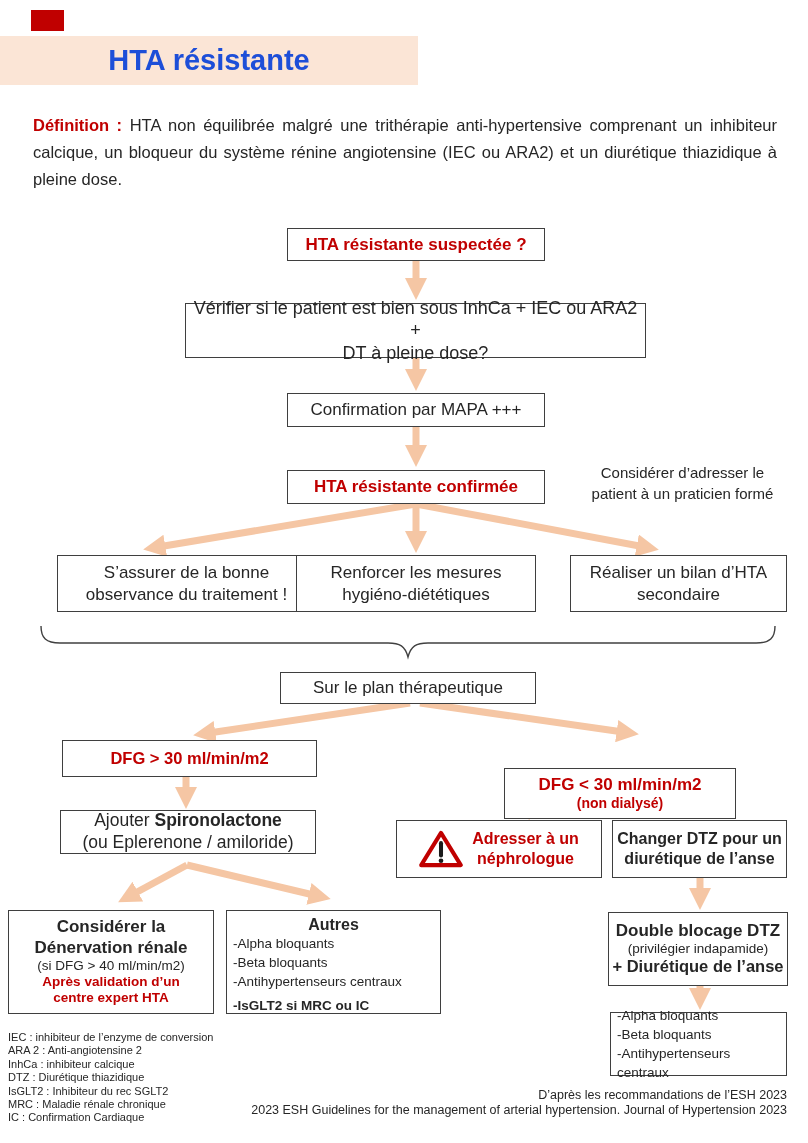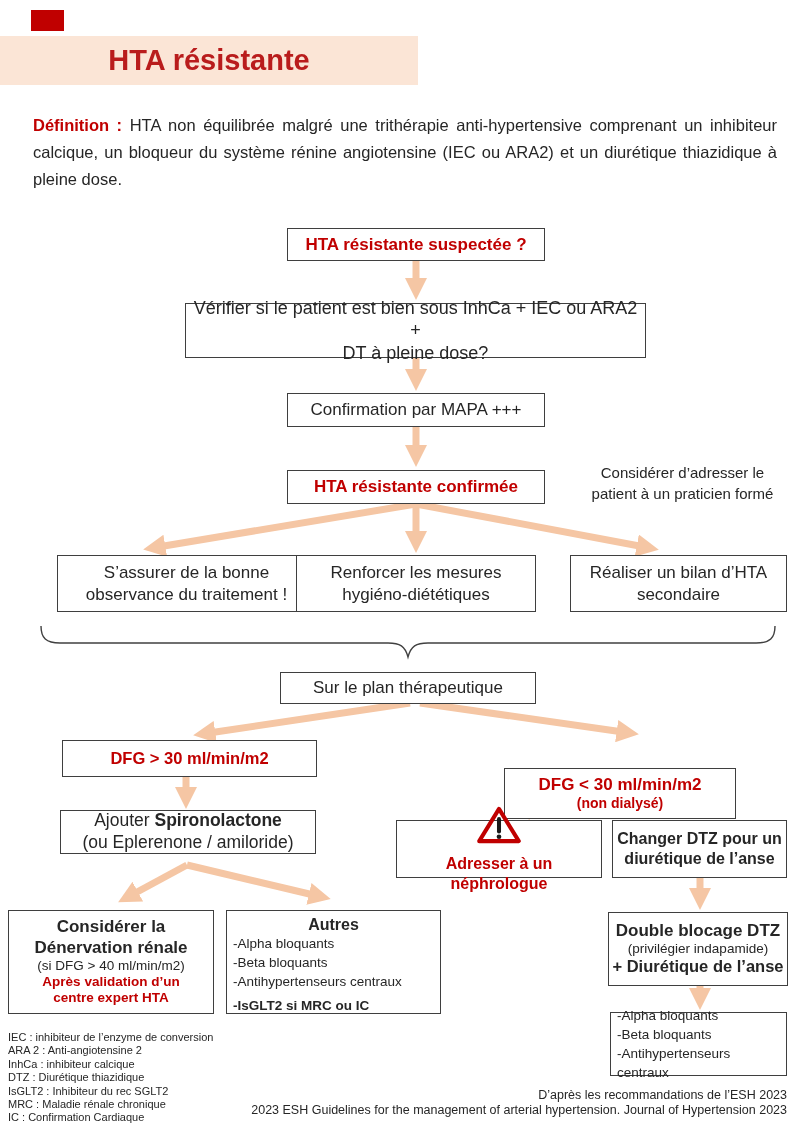--- a/index.html
+++ b/index.html
@@ -4,37 +4,37 @@
 <style>
   html,body { margin:0; padding:0; background:#ffffff; }
   .page {
     position:relative; width:808px; height:1143px; background:#ffffff;
     font-family:"Liberation Sans", sans-serif; color:#262626; overflow:hidden;
   }
   .abs { position:absolute; box-sizing:border-box; }
   .corner-rect { left:31px; top:10px; width:33px; height:21px; background:#c00000; z-index:3; }
   .band { left:0; top:36px; width:418px; height:49px; background:#fbe5d6;
           display:flex; align-items:center; justify-content:center; z-index:2; }
-  .band .title { font-size:29px; font-weight:bold; color:#b91c1c; }
+  .band .title { font-size:29px; font-weight:bold; color:#1d4ed8; }
   .definition { left:33px; top:112px; width:744px; font-size:16.5px; line-height:27px;
                 text-align:justify; z-index:2; }
   .definition .lbl { color:#c00000; font-weight:bold; }
   svg.overlay { position:absolute; left:0; top:0; z-index:1; }
   .box { position:absolute; box-sizing:border-box; background:#ffffff; border:1.5px solid #3f3f3f;
          display:flex; flex-direction:column; align-items:center; justify-content:center;
          text-align:center; z-index:2; line-height:1.25; }
   .red { color:#c00000; }
   .b { font-weight:bold; }
   .note { position:absolute; text-align:center; font-size:15px; line-height:21px; z-index:2; }
   .f17 { font-size:17px; }
   .f18 { font-size:18px; }
   .small-list { align-items:flex-start; text-align:left; padding:4px 6px; font-size:13.5px; line-height:19px; justify-content:flex-start; }
   .legend { left:8px; top:1031px; font-size:11px; line-height:13.4px; z-index:2; }
   .footer { right:21px; top:1088px; text-align:right; font-size:12.5px; line-height:15px; z-index:2; }
-  .warn-row { display:flex; flex-direction:column; align-items:center; gap:9px; }
+  .warn-row { display:flex; align-items:center; gap:9px; }
 </style>
 </head>
 <body>
 
 <div class="page">
 
   <div class="abs corner-rect"></div>
 
   <div class="abs band">
     <span class="title">HTA résistante</span>

